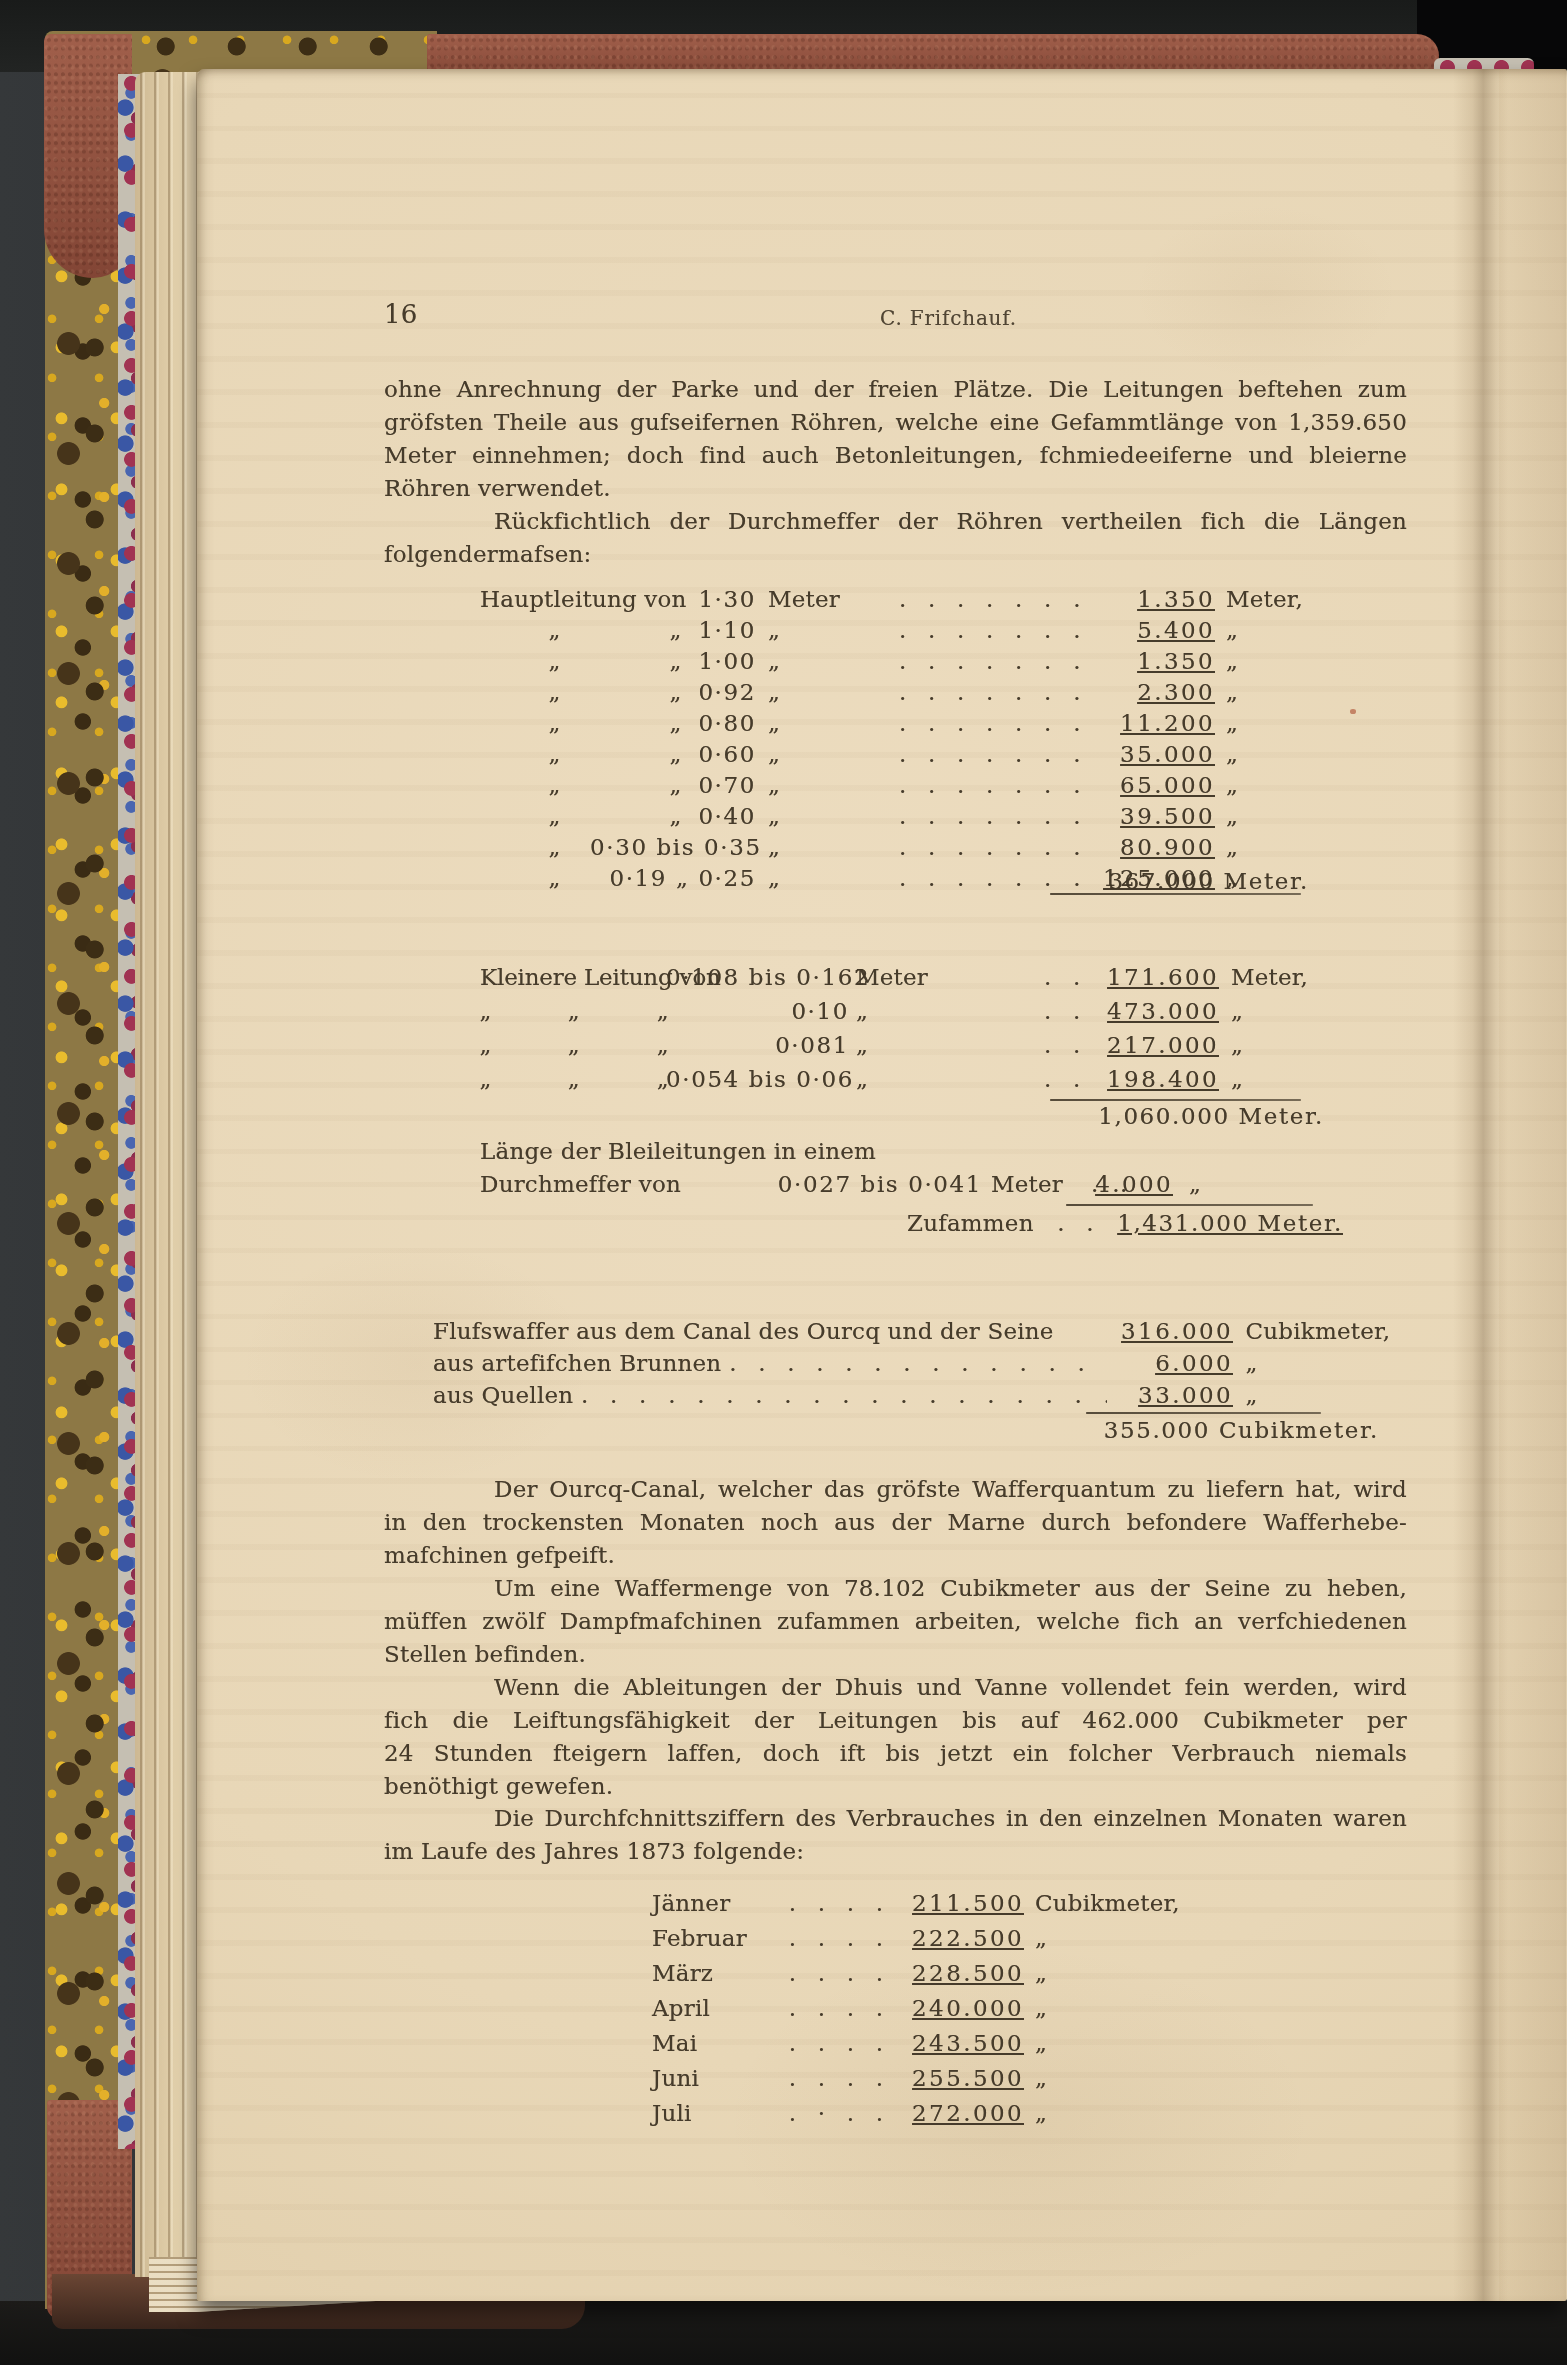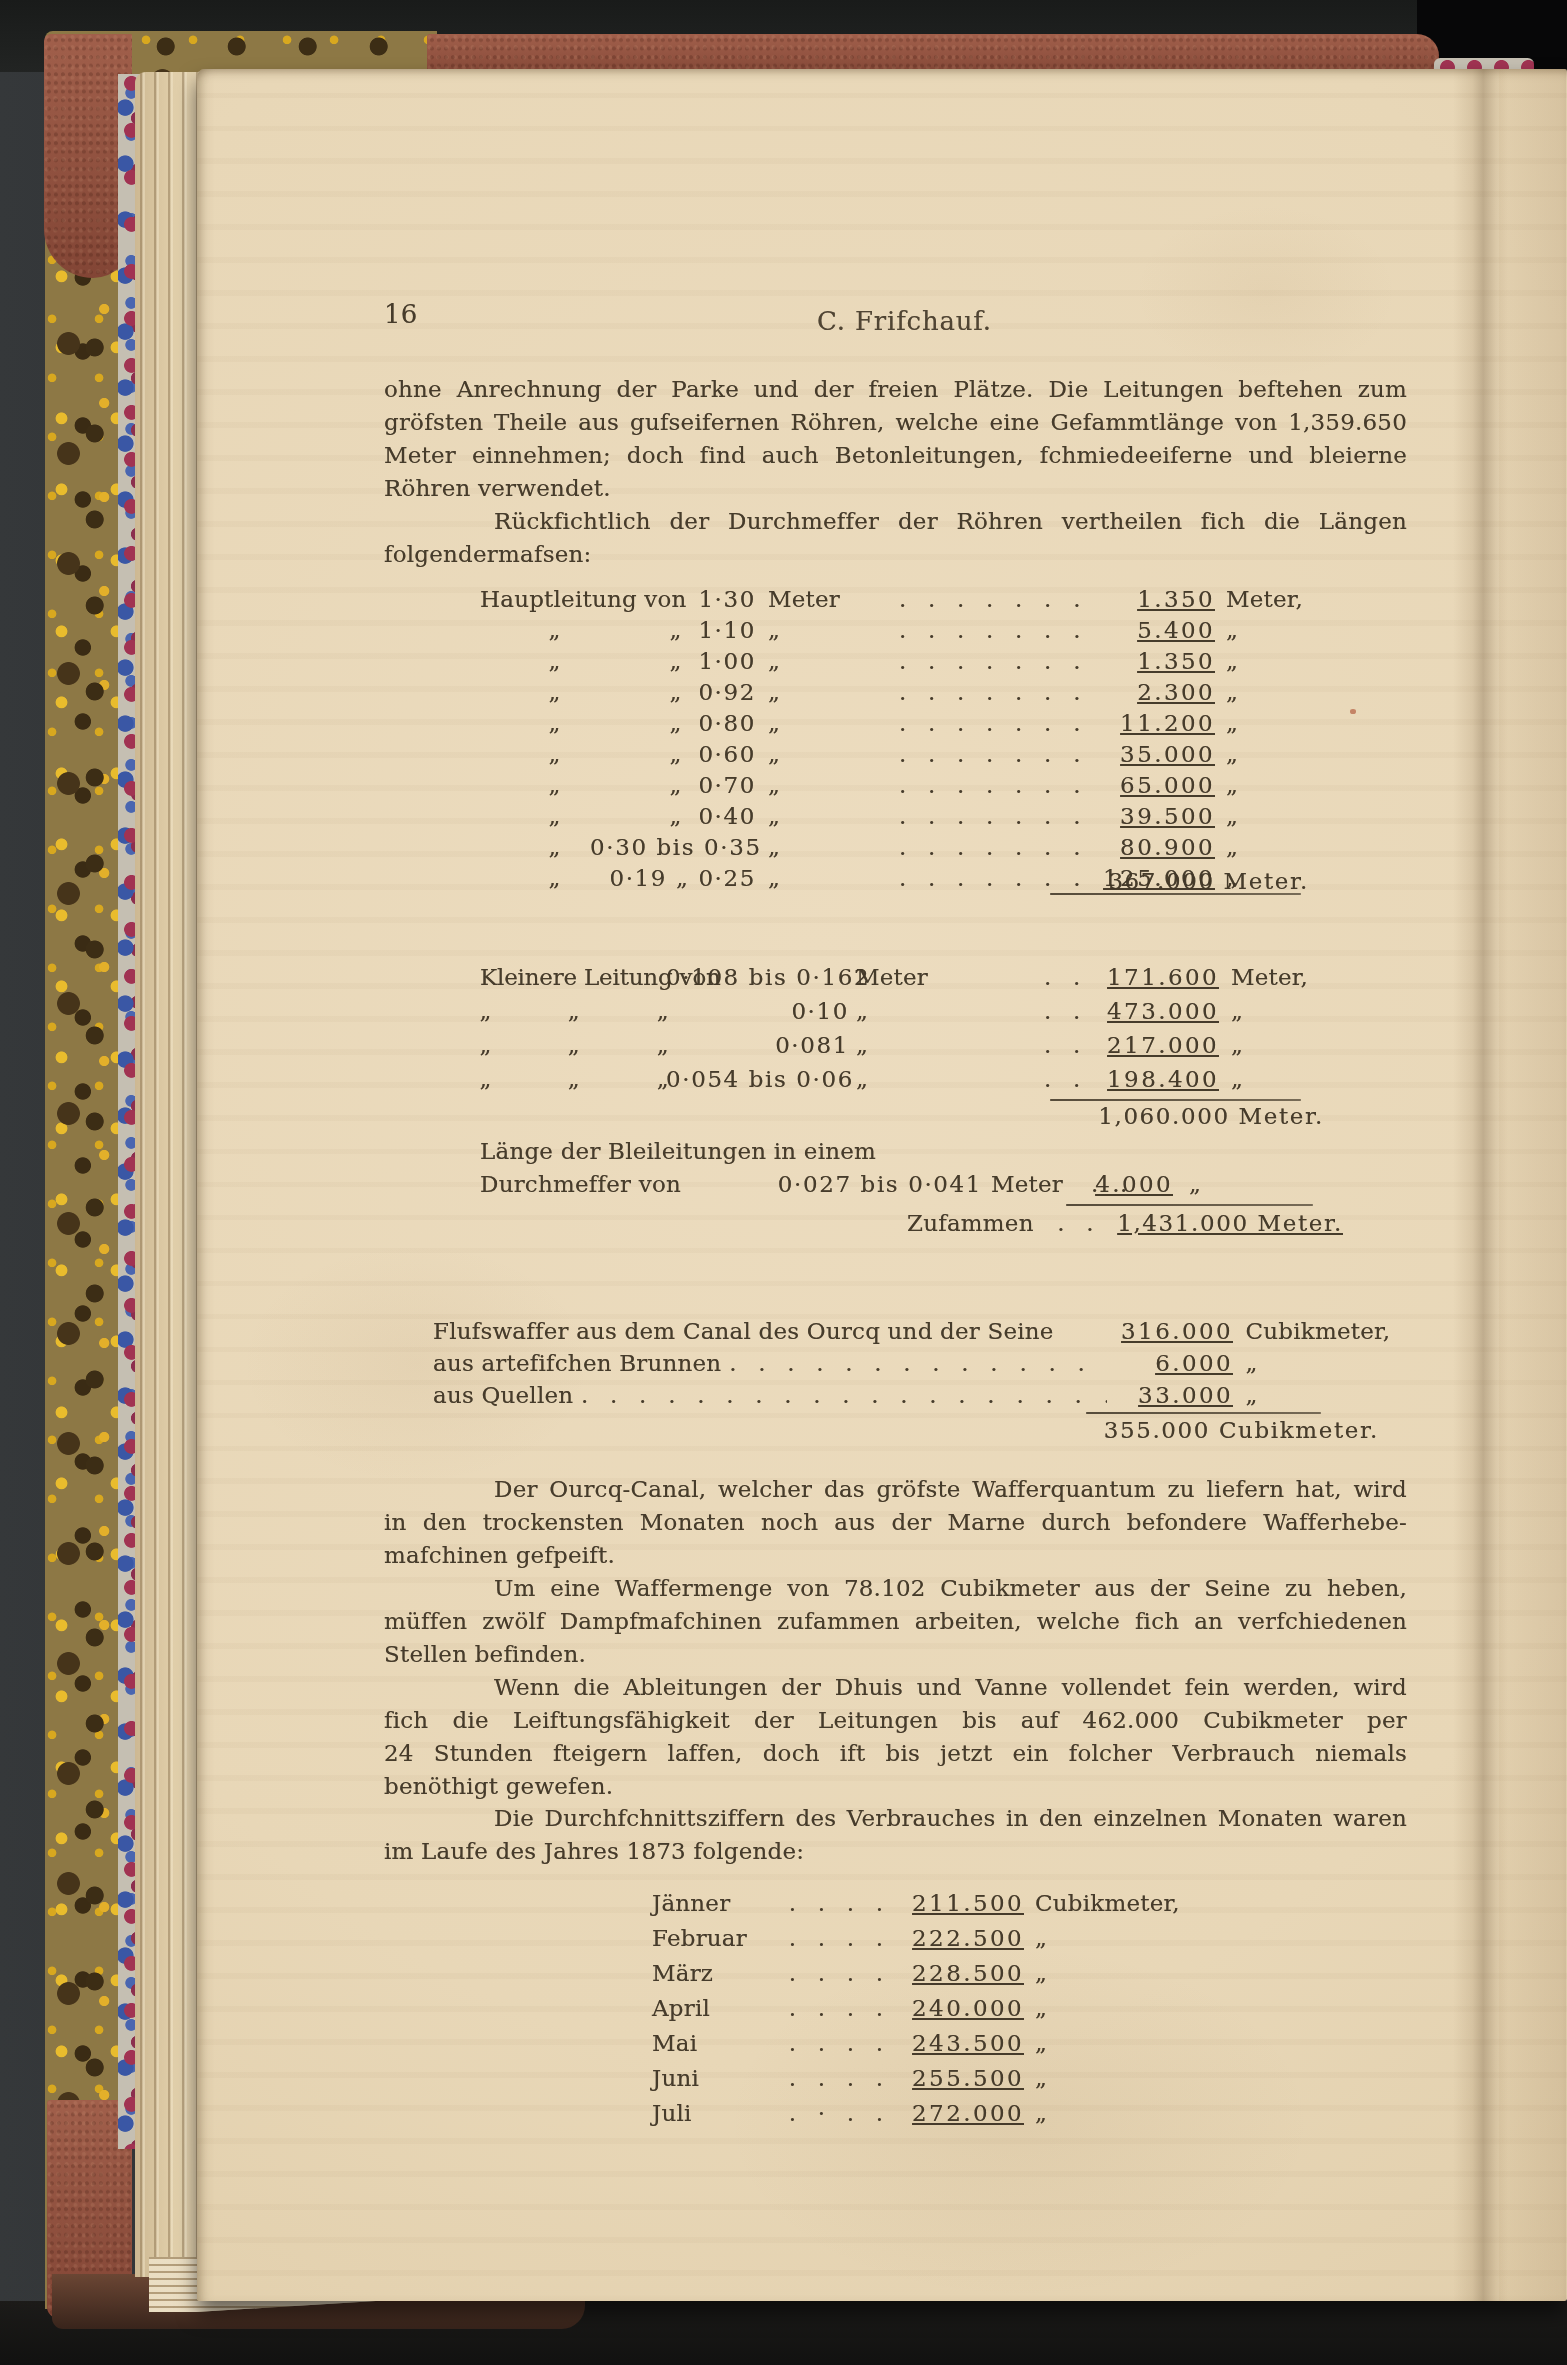--- a/index.html
+++ b/index.html
@@ -85,21 +85,21 @@
     background:linear-gradient(90deg, rgba(0,0,0,0), rgba(122,94,58,.14) 35%, rgba(96,72,42,.30) 55%, rgba(122,94,58,.12) 78%, rgba(0,0,0,0));}
   .page-rightshade{left:1302px;top:0;width:67px;height:100%;pointer-events:none;
     background:linear-gradient(90deg, rgba(180,150,105,.10), rgba(150,120,80,.20));}
   .speck{left:1350px;top:709px;width:5.5px;height:4.7px;background:rgba(165,62,32,.55);border-radius:50%;}
   
   .textlayer{left:0;top:0;width:1567px;height:2366px;z-index:5;}
   .textlayer > div{position:absolute;}
   .ink, .textlayer{color:rgba(66,55,39,.94);}
   .textlayer{font-size:23px;letter-spacing:0.2px;text-shadow:0 0 0.5px rgba(66,55,39,.55);}
   .pageno{left:384px;top:299px;font-size:26px;}
-  .rtitle{left:748px;top:306px;width:313px;text-align:center;font-size:26px;letter-spacing:0.8px;color:rgba(72,60,44,.88);}
+  .rtitle{left:792px;top:306px;width:313px;text-align:center;font-size:20px;letter-spacing:0.8px;color:rgba(72,60,44,.88);}
   .para{left:384px;width:1023px;line-height:33px;}
   .para .tl{text-align:justify;text-align-last:justify;}
   .para .tl.last{text-align-last:left;}
   .para.ind .tl:first-child{text-indent:110px;}
   
   .trow{position:relative;white-space:nowrap;}
   .trow .f{position:absolute;top:0;white-space:nowrap;}
   .dots{word-spacing:14px;overflow:hidden;}
   .val{letter-spacing:2.4px;text-decoration:underline;}
   .size{letter-spacing:1.6px;}

